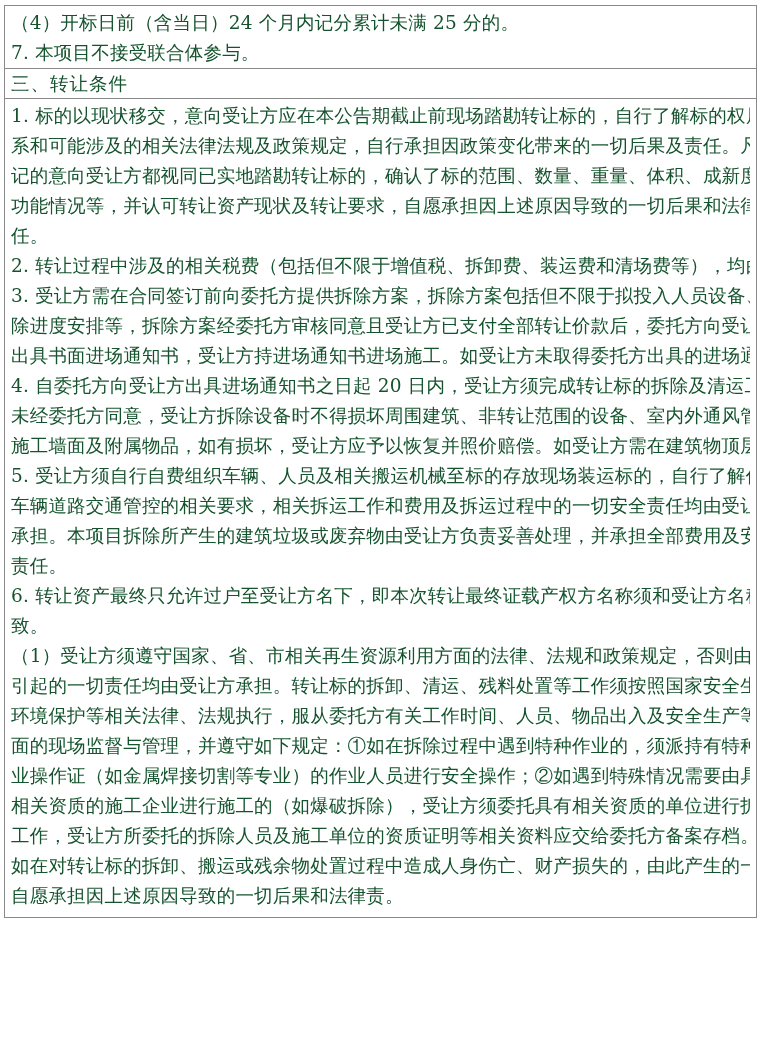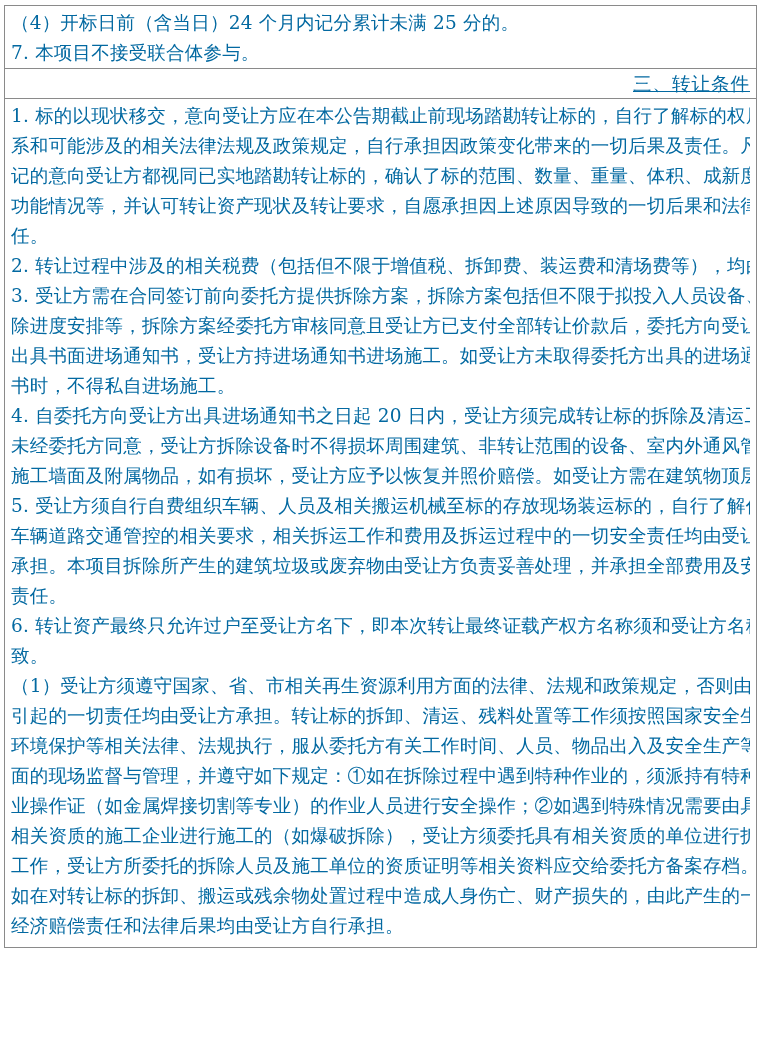--- a/index.html
+++ b/index.html
@@ -1,27 +1,27 @@
 <!DOCTYPE html>
 <html><head>
 <meta charset="utf-8">
 <style>
   html, body { margin: 0; padding: 0; background: #ffffff; }
   body { width: 760px; height: 1040px; overflow: hidden; position: relative; }
   .doc-table {
     position: absolute; left: 4px; top: 5px; width: 751px;
     border: 1.5px solid #8a8a8a; border-collapse: collapse;
     font-family: "DejaVu Serif", "Liberation Serif", serif;
-    color: #0369a1; font-size: 18.5px;
+    color: #14532d; font-size: 18.5px;
   }
   .row { border-bottom: 1.5px solid #8a8a8a; }
   .row:last-child { border-bottom: none; }
   .cell { padding: 0 6px 0 6px; }
   .line { height: 30px; line-height: 30px; white-space: nowrap; overflow: hidden; letter-spacing: 0.2px; }
-  .header-cell { height: 29px; line-height: 29px; text-align: right; letter-spacing: 1px; text-decoration: underline; }
+  .header-cell { height: 29px; line-height: 29px; text-align: left; letter-spacing: 1px; }
   .body-cell { padding-top: 2px; padding-bottom: 6px; }
 </style>
 </head>
 <body>
 
 <div class="doc-table">
   <div class="row">
     <div class="cell" style="padding-top:2px;padding-bottom:0;">
       <div class="line">（4）开标日前（含当日）24 个月内记分累计未满 25 分的。</div>
       <div class="line">7. 本项目不接受联合体参与。</div>
@@ -34,34 +34,33 @@
     <div class="cell body-cell" id="conditions-cell">
         <div class="line">1. 标的以现状移交，意向受让方应在本公告期截止前现场踏勘转让标的，自行了解标的权属关</div>
         <div class="line">系和可能涉及的相关法律法规及政策规定，自行承担因政策变化带来的一切后果及责任。凡登</div>
         <div class="line">记的意向受让方都视同已实地踏勘转让标的，确认了标的范围、数量、重量、体积、成新度和</div>
         <div class="line">功能情况等，并认可转让资产现状及转让要求，自愿承担因上述原因导致的一切后果和法律责</div>
         <div class="line">任。</div>
         <div class="line">2. 转让过程中涉及的相关税费（包括但不限于增值税、拆卸费、装运费和清场费等），均由受</div>
         <div class="line">3. 受让方需在合同签订前向委托方提供拆除方案，拆除方案包括但不限于拟投入人员设备、拆</div>
         <div class="line">除进度安排等，拆除方案经委托方审核同意且受让方已支付全部转让价款后，委托方向受让方</div>
         <div class="line">出具书面进场通知书，受让方持进场通知书进场施工。如受让方未取得委托方出具的进场通知</div>
-        <div class="line">书时，不得私自进场施工。</div>
         <div class="line">4. 自委托方向受让方出具进场通知书之日起 20 日内，受让方须完成转让标的拆除及清运工作。</div>
         <div class="line">未经委托方同意，受让方拆除设备时不得损坏周围建筑、非转让范围的设备、室内外通风管道</div>
         <div class="line">施工墙面及附属物品，如有损坏，受让方应予以恢复并照价赔偿。如受让方需在建筑物顶层安</div>
         <div class="line">5. 受让方须自行自费组织车辆、人员及相关搬运机械至标的存放现场装运标的，自行了解作业</div>
         <div class="line">车辆道路交通管控的相关要求，相关拆运工作和费用及拆运过程中的一切安全责任均由受让方</div>
         <div class="line">承担。本项目拆除所产生的建筑垃圾或废弃物由受让方负责妥善处理，并承担全部费用及安全</div>
         <div class="line">责任。</div>
         <div class="line">6. 转让资产最终只允许过户至受让方名下，即本次转让最终证载产权方名称须和受让方名称一</div>
         <div class="line">致。</div>
         <div class="line">（1）受让方须遵守国家、省、市相关再生资源利用方面的法律、法规和政策规定，否则由此</div>
         <div class="line">引起的一切责任均由受让方承担。转让标的拆卸、清运、残料处置等工作须按照国家安全生产、</div>
         <div class="line">环境保护等相关法律、法规执行，服从委托方有关工作时间、人员、物品出入及安全生产等方</div>
         <div class="line">面的现场监督与管理，并遵守如下规定：①如在拆除过程中遇到特种作业的，须派持有特种作</div>
         <div class="line">业操作证（如金属焊接切割等专业）的作业人员进行安全操作；②如遇到特殊情况需要由具备</div>
         <div class="line">相关资质的施工企业进行施工的（如爆破拆除），受让方须委托具有相关资质的单位进行拆除</div>
         <div class="line">工作，受让方所委托的拆除人员及施工单位的资质证明等相关资料应交给委托方备案存档。③</div>
         <div class="line">如在对转让标的拆卸、搬运或残余物处置过程中造成人身伤亡、财产损失的，由此产生的一切</div>
-        <div class="line">经济赔偿责任和法律后果均由受让方自行承担。</div>
+        <div class="line">自愿承担因上述原因导致的一切后果和法律责。</div>
       </div>
   </div>
 </div>
 
 </body></html>

